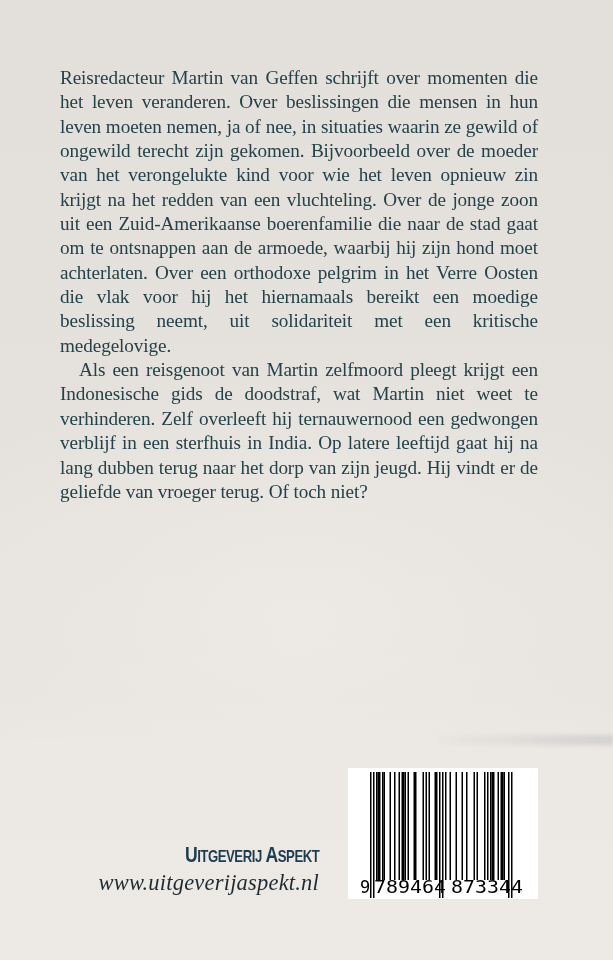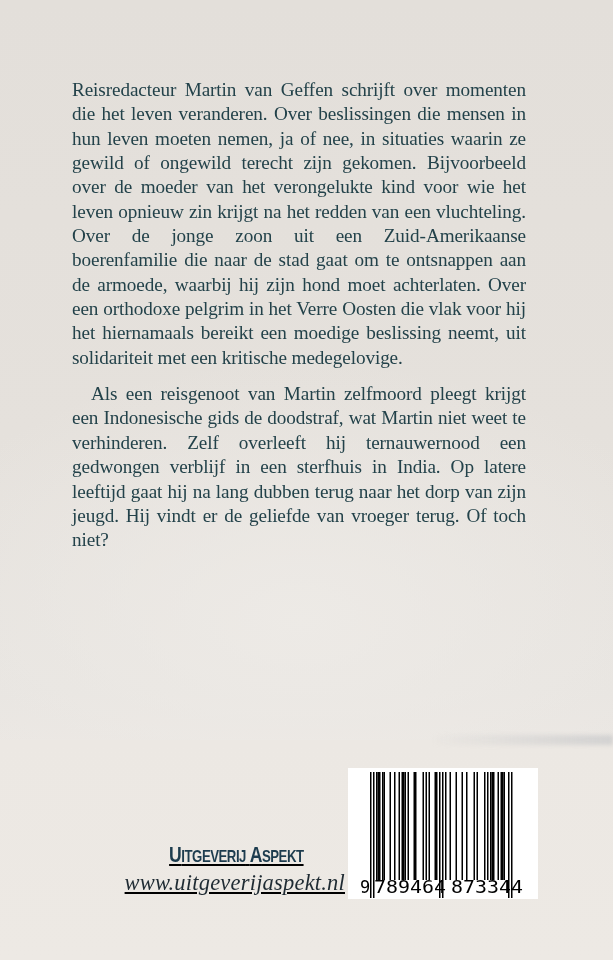--- a/index.html
+++ b/index.html
@@ -41,33 +41,32 @@
       width: 478px;
       font-family: "DejaVu Serif", "Liberation Serif", serif;
       font-family: "Liberation Serif", serif;
       font-size: 19.2px;
       line-height: 24.35px;
       color: #23424a;
       text-align: justify;
       letter-spacing: -0.1px;
     }
     .blurb p {
-      margin: 12px;
+      margin: 0;
       text-align: justify;
       text-align-last: left;
     }
     .blurb p + p {
       text-indent: 19px;
     }
     .publisher {
       position: absolute;
-      right: 268px;
+      right: 294px;
       top: 843px;
-      text-align: left;
-      text-decoration: underline;
+      text-align: right;
     }
     .publisher-name {
       font-family: "Liberation Sans", sans-serif;
       font-weight: bold;
       color: #1d3c4e;
       font-size: 22px;
       letter-spacing: -0.6px;
       line-height: 24px;
       transform: scaleX(0.80);
       transform-origin: right center;

